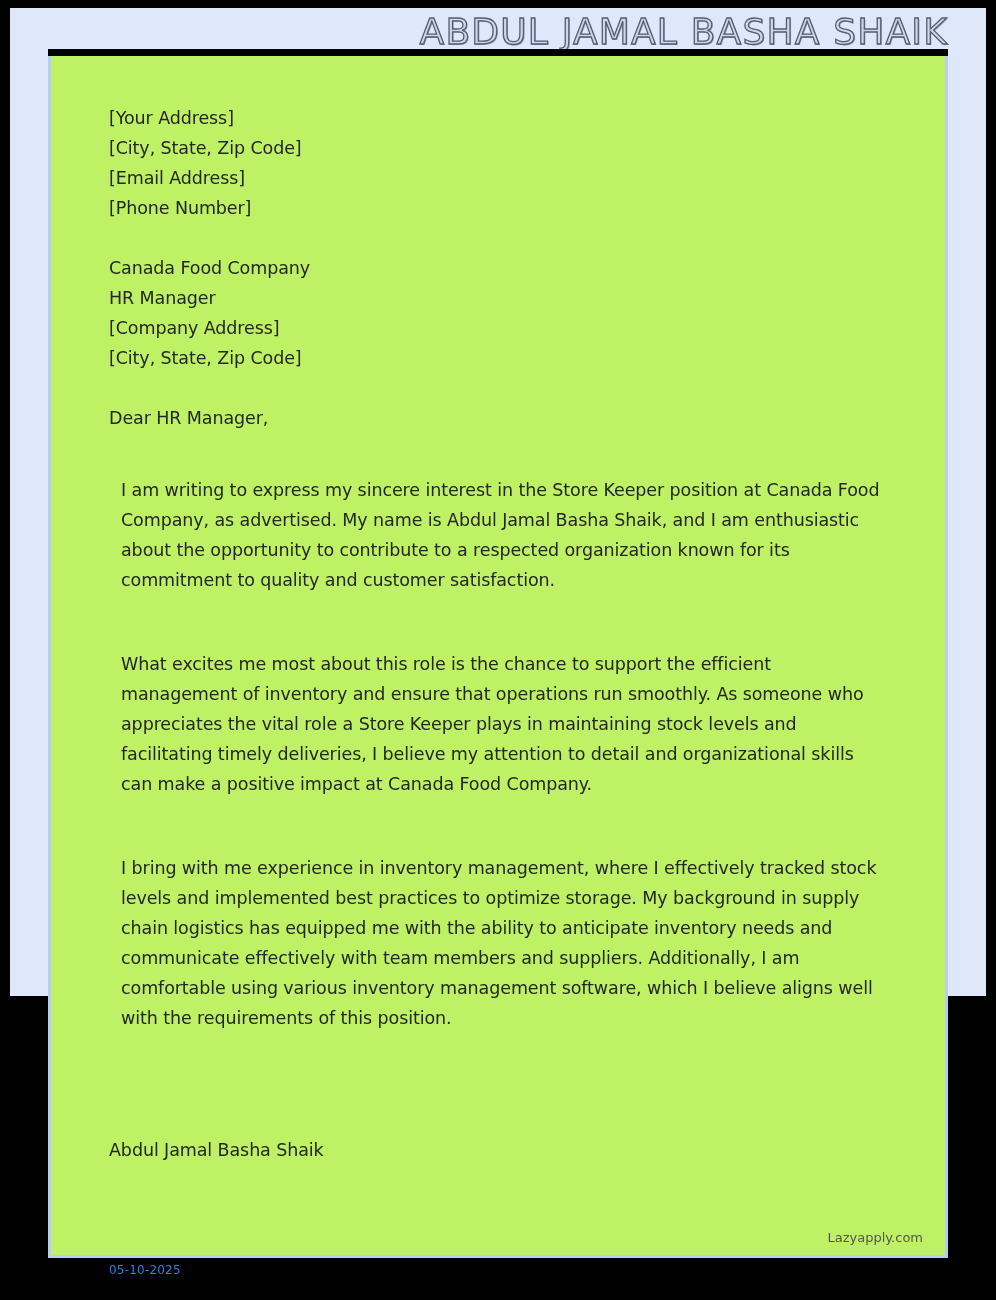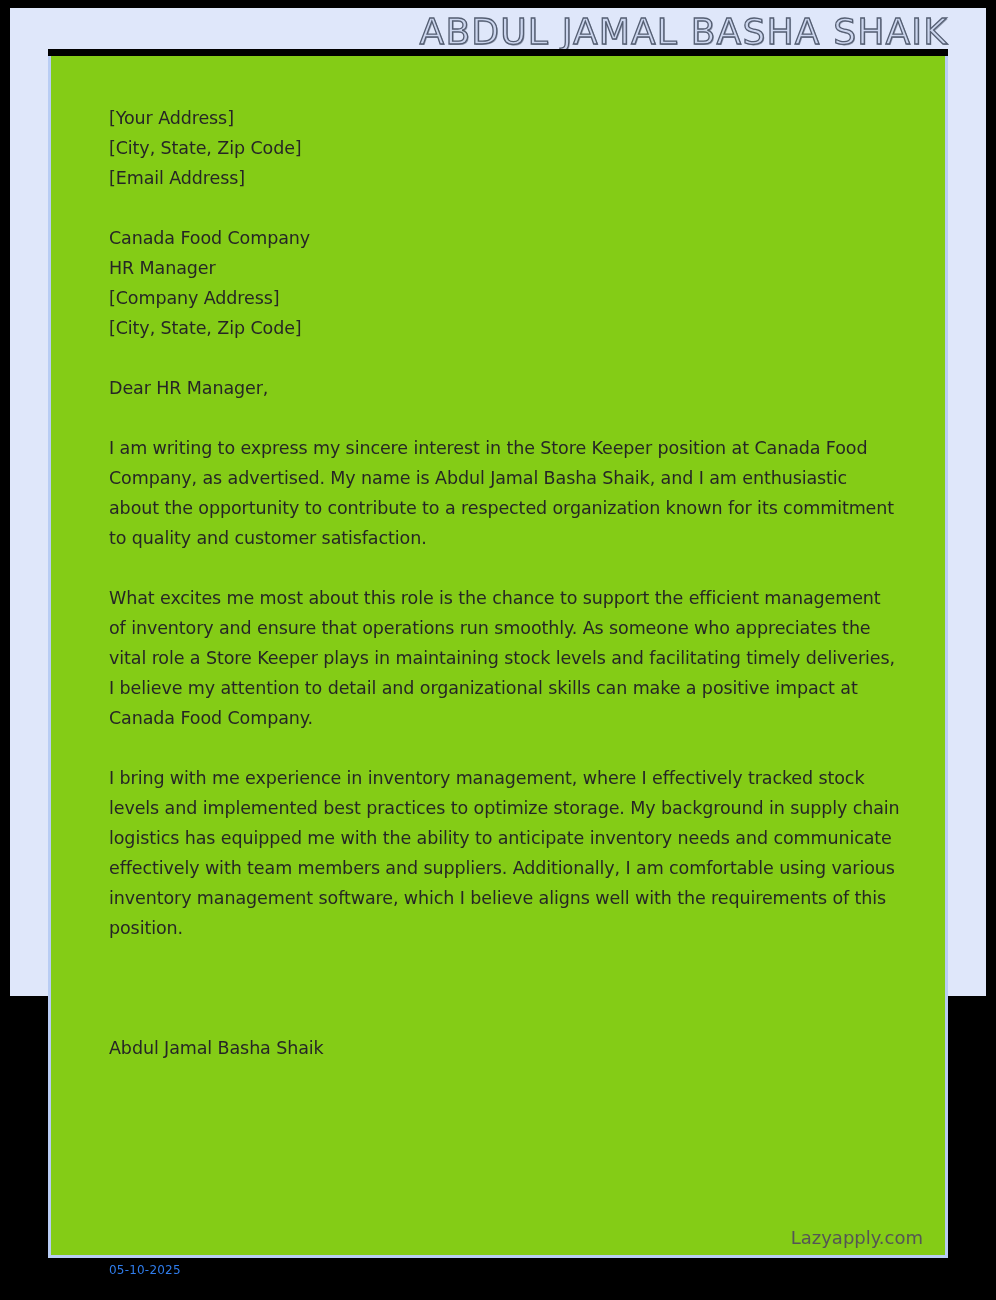--- a/index.html
+++ b/index.html
@@ -69,21 +69,21 @@
     background: #000000;
   }
 
   
   #page-sheet {
     position: absolute;
     left: 38px;
     top: 48px;
     width: 900px;
     height: 1202px;
-    background: #84cc16;
+    background: #bef264;
     border-left: 3px solid #b9cdf4;
     border-right: 3px solid #b9cdf4;
     border-bottom: 3px solid #b9cdf4;
     box-sizing: border-box;
   }
 
   #letter-body {
     position: absolute;
     left: 58px;
     top: 47px;
@@ -94,21 +94,21 @@
   .letter-paragraph {
     font-family: "DejaVu Sans", sans-serif;
     font-size: 17.5px;
     line-height: 30px;
     color: #262626;
     margin: 0;
     letter-spacing: -0.1px;
   }
 
   .letter-paragraph {
-    margin: 0;
+    margin: 12px;
     text-align: left;
   }
 
   .block-gap {
     height: 30px;
   }
 
   
   #letter-date {
     position: absolute;
@@ -122,21 +122,21 @@
     white-space: nowrap;
     z-index: 5;
   }
 
   
   #watermark {
     position: absolute;
     right: 22px;
     bottom: 8px;
     font-family: "DejaVu Sans", sans-serif;
-    font-size: 18px;
+    font-size: 13px;
     line-height: 18px;
     color: #555555;
     white-space: nowrap;
   }
 </style>
 </head>
 <body>
 
 <div id="document-root">
 
@@ -149,20 +149,21 @@
     <div id="header-rule"></div>
 
     <div id="page-sheet">
 
       <div id="letter-body">
 
         <div>
           <div class="letter-line">[Your Address]</div>
           <div class="letter-line">[City, State, Zip Code]</div>
           <div class="letter-line">[Email Address]</div>
+          <div class="letter-line">[Phone Number]</div>
         </div>
 
         <div class="block-gap"></div>
 
         <div>
           <div class="letter-line">Canada Food Company</div>
           <div class="letter-line">HR Manager</div>
           <div class="letter-line">[Company Address]</div>
           <div class="letter-line">[City, State, Zip Code]</div>
         </div>

